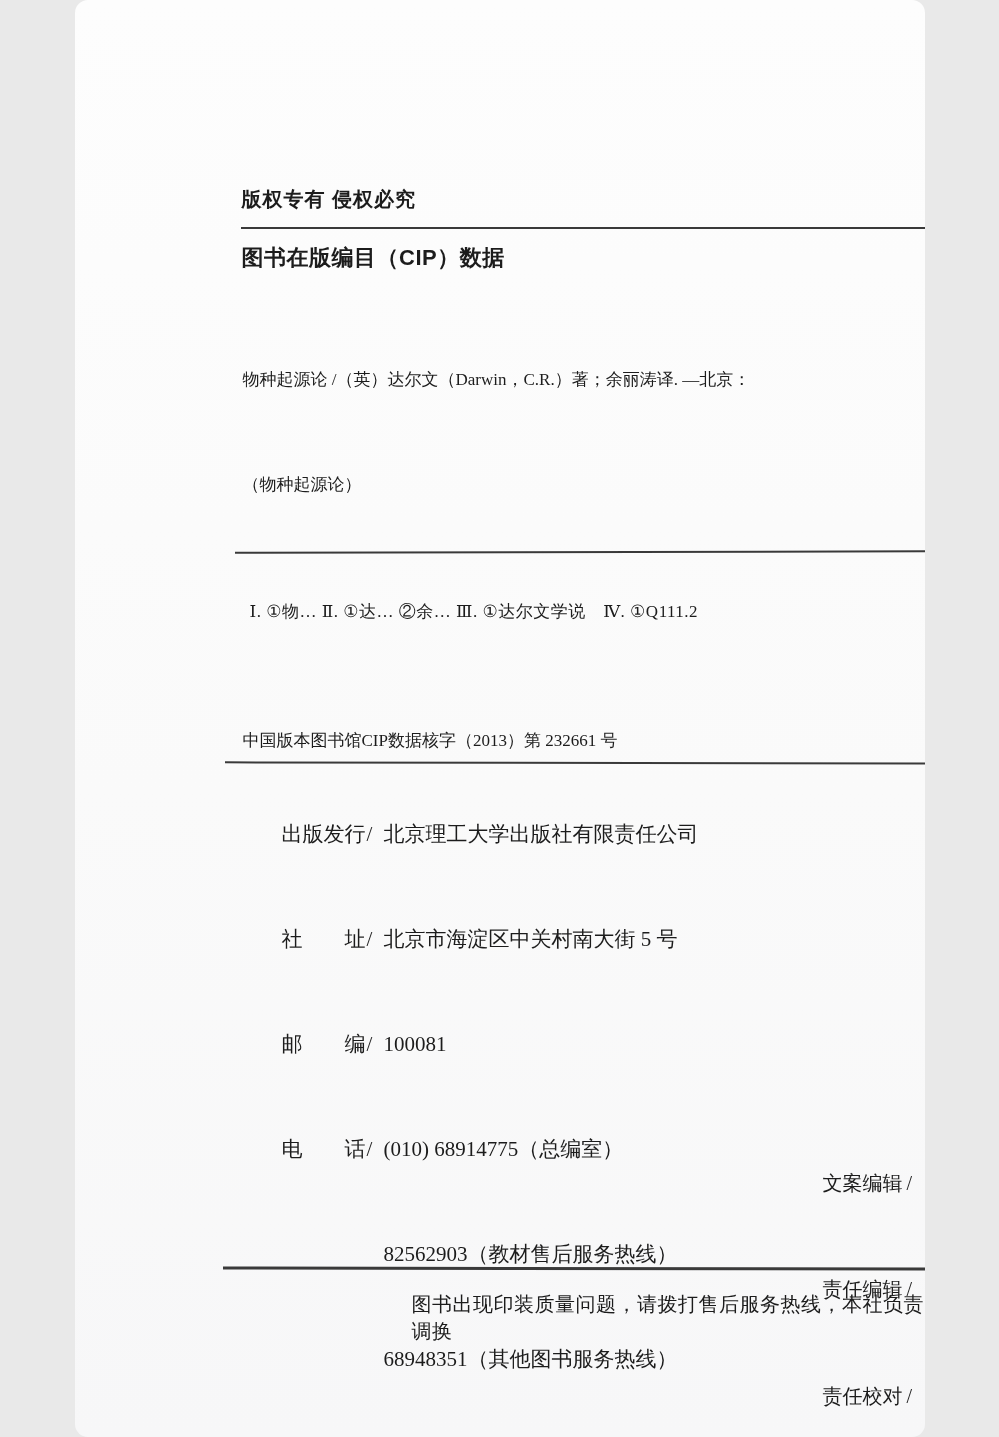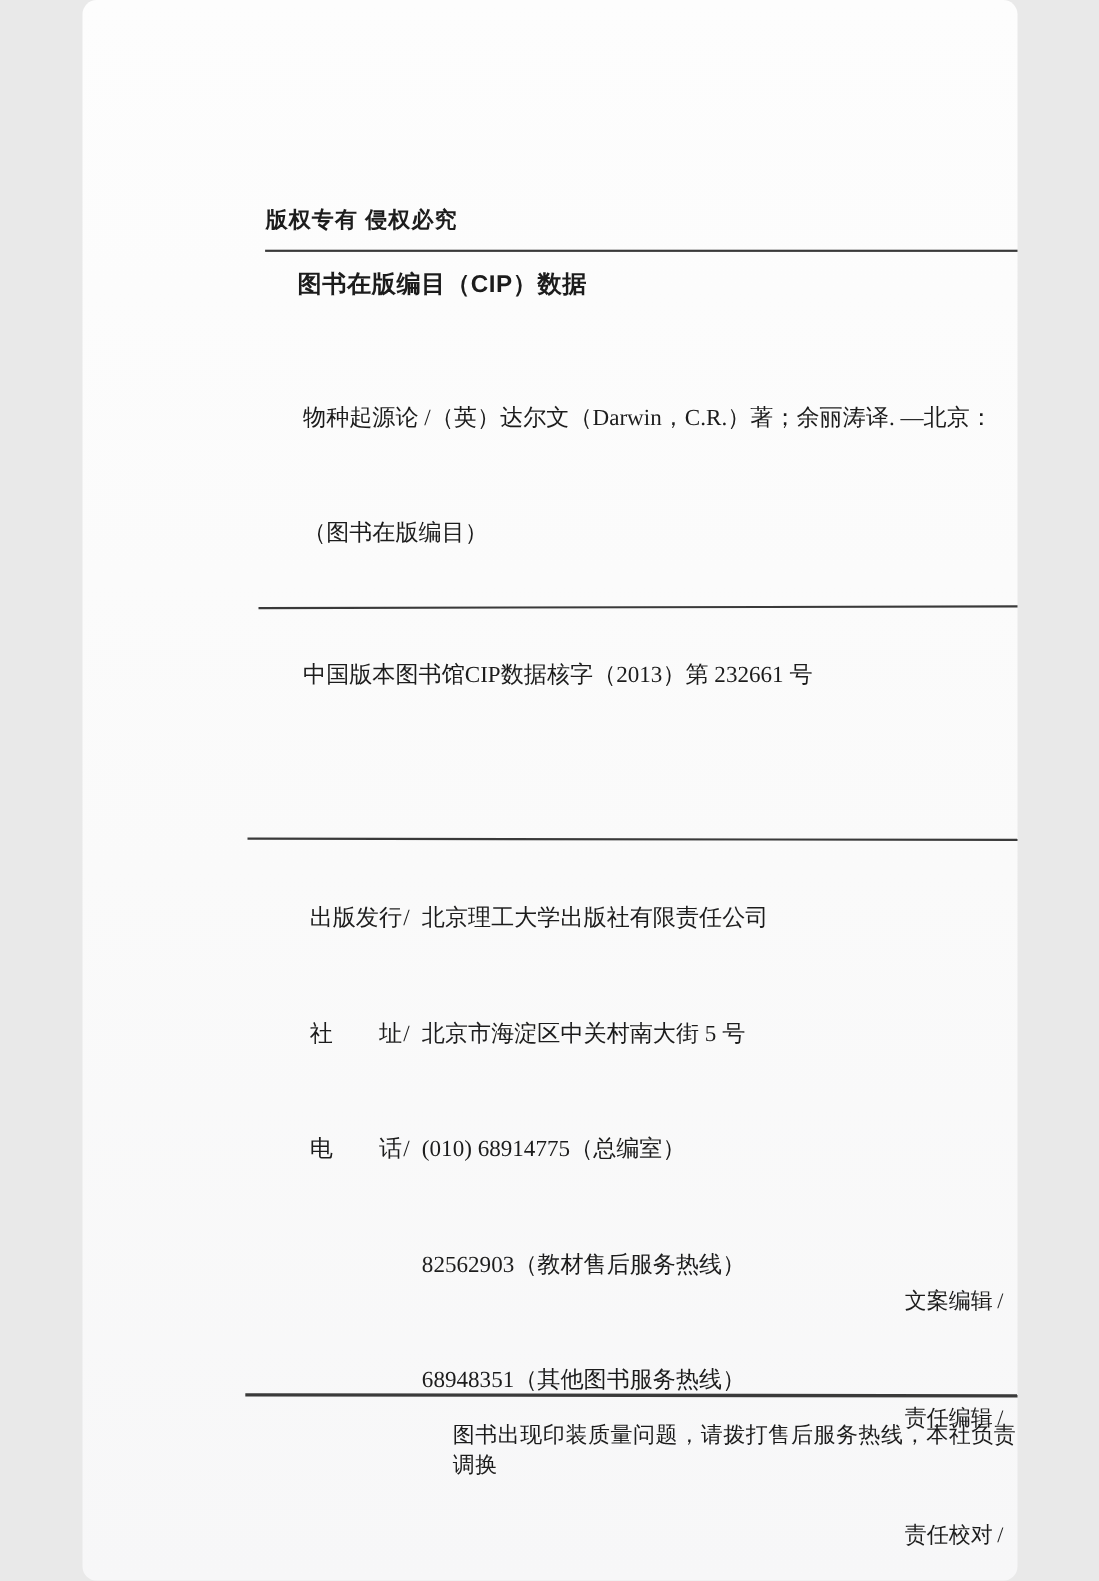--- a/index.html
+++ b/index.html
@@ -32,33 +32,33 @@
     position: absolute;
     height: 2px;
     background: #3a3a3a;
   }
   .rule-1 { left: 166px; top: 227px; width: 724px; }
   .rule-2 { left: 160px; top: 551px; width: 730px; transform: rotate(-0.12deg); }
   .rule-3 { left: 150px; top: 762px; width: 736px; transform: rotate(0.1deg); }
   .rule-4 { left: 148px; top: 1267px; width: 737px; height: 3px; transform: rotate(0.08deg); }
   .cip-heading {
     position: absolute;
-    left: 196px;
+    left: 167px;
     top: 243px;
     font-family: "Liberation Sans", "DejaVu Sans", sans-serif;
     font-weight: 700;
     font-size: 22px;
     letter-spacing: 0.5px;
   }
   .cip-block {
     position: absolute;
-    left: 184px;
+    left: 151px;
     top: 292px;
     width: 740px;
-    font-size: 21px;
+    font-size: 17px;
     line-height: 35px;
     white-space: pre;
   }
   .cip-line { white-space: pre; }
   .indent-1 { padding-left: 17px; }
   .indent-2 { padding-left: 24px; }
   .cip-class { margin-top: 22px; letter-spacing: 0.5px; }
   .cip-registry { margin-top: 24px; }
   .colophon {
     position: absolute;
@@ -101,38 +101,42 @@
 <div class="page">
 
   <div class="notice">版权专有 侵权必究</div>
 
   <div class="rule rule-1"></div>
 
   <div class="cip-heading">图书在版编目（CIP）数据</div>
 
   <div class="cip-block">
     <div class="cip-line indent-1">物种起源论 /（英）达尔文（Darwin，C.R.）著；余丽涛译. —北京：</div>
-    <div class="cip-line indent-1">（图书在版编目）</div>
+    <div class="cip-line indent-1">（物种起源论）</div>
+    <div class="cip-line indent-2 cip-class">Ⅰ. ①物… Ⅱ. ①达… ②余… Ⅲ. ①达尔文学说　Ⅳ. ①Q111.2</div>
     <div class="cip-line indent-1 cip-registry">中国版本图书馆CIP数据核字（2013）第 232661 号</div>
   </div>
 
   <div class="rule rule-2"></div>
 
   <div class="rule rule-3"></div>
 
   <div class="colophon">
 
       <div class="info-row">
         <span class="info-label">出版发行</span><span class="info-slash">/</span><span class="info-value">北京理工大学出版社有限责任公司</span>
       </div>
 
       <div class="info-row">
         <span class="info-label">社　　址</span><span class="info-slash">/</span><span class="info-value">北京市海淀区中关村南大街 5 号</span>
       </div>
 
+      <div class="info-row">
+        <span class="info-label">邮　　编</span><span class="info-slash">/</span><span class="info-value">100081</span>
+      </div>
 
       <div class="info-row">
         <span class="info-label">电　　话</span><span class="info-slash">/</span><span class="info-value">(010) 68914775（总编室）</span>
       </div>
 
       <div class="info-row">
         <span class="info-label"></span><span class="info-slash"></span><span class="info-value">82562903（教材售后服务热线）</span>
       </div>
 
       <div class="info-row">

